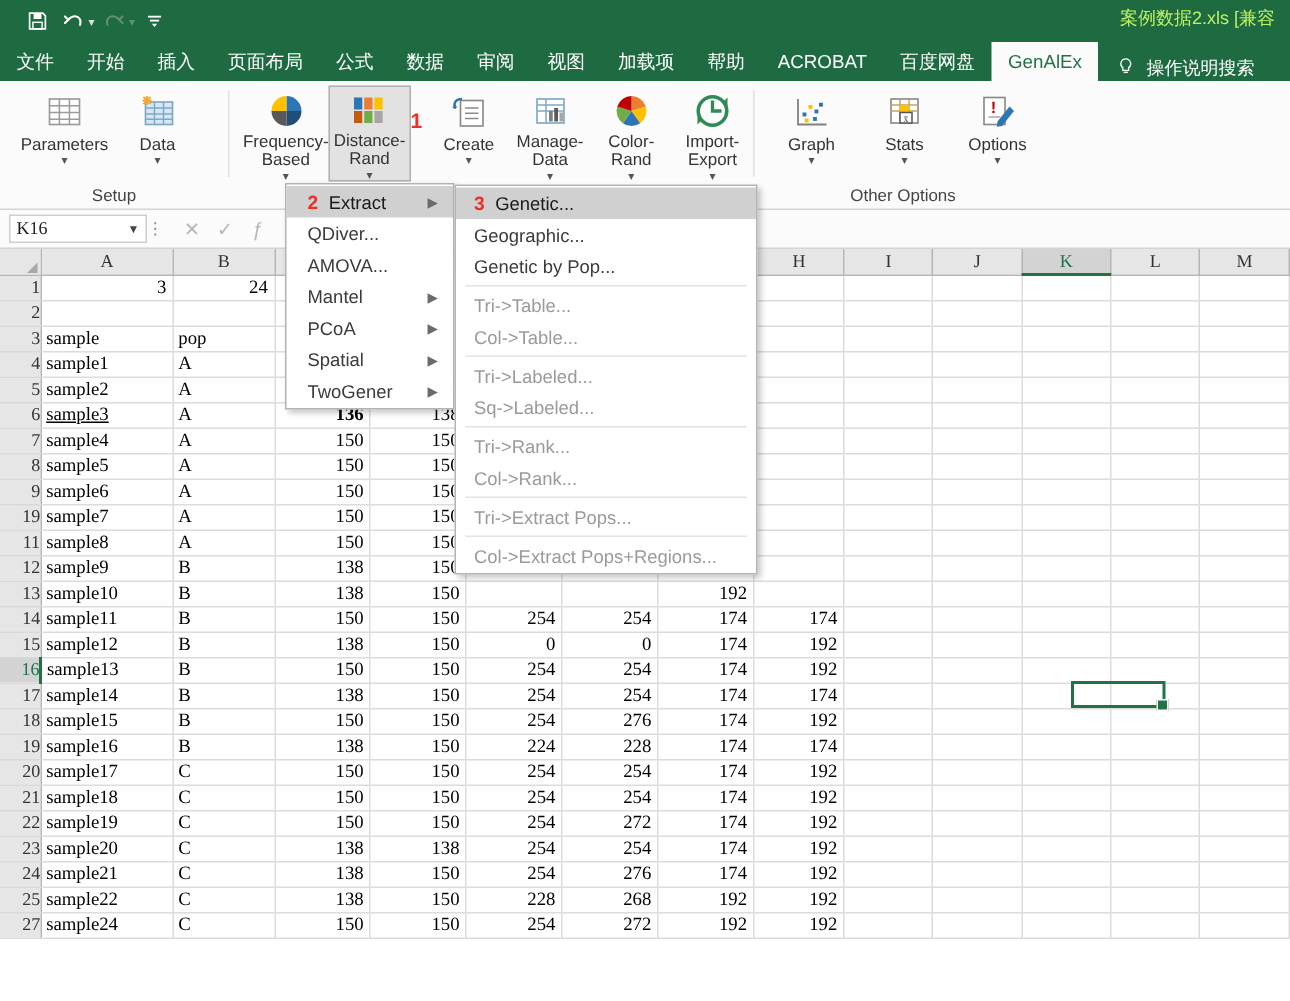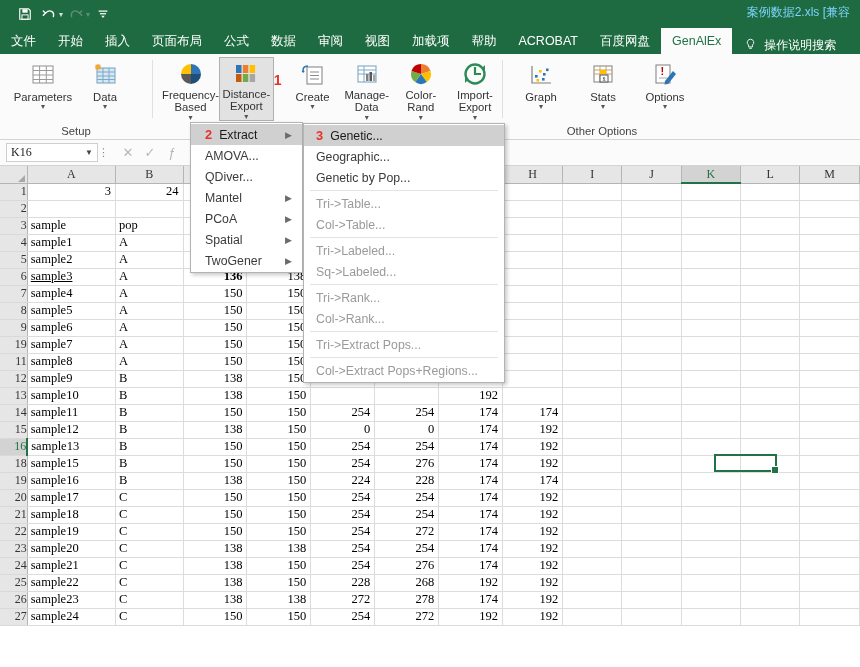--- a/index.html
+++ b/index.html
@@ -20,21 +20,21 @@
   .qat { display:flex; align-items:center; gap:2px; padding-left:14px; }
   .qat-btn {
     width:22px; height:20px; display:flex; align-items:center; justify-content:center;
     color:#fff; font-size:13px; line-height:1;
   }
   .qat-btn.dim { color:#7aa98f; }
   .qat-caret { color:#cfe4d8; font-size:8px; margin-left:-3px; }
   .qat-caret.dim { color:#5f8f74; }
   .title-text {
     position:absolute; right:10px; top:4px;
-    color:#7dd3fc; font-size:12px; white-space:nowrap;
+    color:#bef264; font-size:12px; white-space:nowrap;
   }
 
   
   .tabstrip {
     height:26px; background:#1e6b41; width:100%;
     display:flex; align-items:flex-end; position:relative;
   }
   .tab {
     height:26px; padding:0 11px; display:flex; align-items:center;
     color:#fff; font-size:12.5px; white-space:nowrap;
@@ -278,21 +278,21 @@
         <svg width="26" height="24" viewBox="0 0 26 24">
           <rect x="3" y="3" width="5.5" height="8" fill="#2e75b6"></rect>
           <rect x="9.8" y="3" width="5.5" height="8" fill="#ed7d31"></rect>
           <rect x="16.6" y="3" width="5.5" height="8" fill="#ffc000"></rect>
           <rect x="3" y="12" width="5.5" height="8" fill="#c55a11"></rect>
           <rect x="9.8" y="12" width="5.5" height="8" fill="#70ad47"></rect>
           <rect x="16.6" y="12" width="5.5" height="8" fill="#a6a6a6"></rect>
         </svg>
       </span>
       <span class="lbl">Distance-
-Export</span>
+Rand</span>
       <span class="lbl-inline-dd">▾</span>
       <span class="badge1">1</span>
     </div>
 
     <div class="rbtn" style="margin-left:12px;">
       <span class="ico">
         <svg width="26" height="26" viewBox="0 0 26 26">
             <rect x="7" y="5" width="15" height="17" fill="#fff" stroke="#8a8a8a" stroke-width="1.1"></rect>
             <line x1="10" y1="10" x2="19" y2="10" stroke="#8a8a8a"></line>
             <line x1="10" y1="13.5" x2="19" y2="13.5" stroke="#8a8a8a"></line>
@@ -683,20 +683,36 @@
           <td class="cell num" style="width: 66px;">254</td>
           <td class="cell num" style="width: 66px;">174</td>
           <td class="cell num" style="width: 62px;">192</td>
           <td class="cell txt" style="width: 62px;"></td>
           <td class="cell txt" style="width: 62px;"></td>
           <td class="cell txt" style="width: 62px;"></td>
           <td class="cell txt" style="width: 62px;"></td>
           <td class="cell txt" style="width: 62px;"></td>
         </tr>
         <tr>
+          <td class="rowh">17</td>
+          <td class="cell txt" style="width: 90px;">sample14</td>
+          <td class="cell txt" style="width: 70px;">B</td>
+          <td class="cell num" style="width: 66px;">138</td>
+          <td class="cell num" style="width: 66px;">150</td>
+          <td class="cell num" style="width: 66px;">254</td>
+          <td class="cell num" style="width: 66px;">254</td>
+          <td class="cell num" style="width: 66px;">174</td>
+          <td class="cell num" style="width: 62px;">174</td>
+          <td class="cell txt" style="width: 62px;"></td>
+          <td class="cell txt" style="width: 62px;"></td>
+          <td class="cell txt" style="width: 62px;"></td>
+          <td class="cell txt" style="width: 62px;"></td>
+          <td class="cell txt" style="width: 62px;"></td>
+        </tr>
+        <tr>
           <td class="rowh">18</td>
           <td class="cell txt" style="width: 90px;">sample15</td>
           <td class="cell txt" style="width: 70px;">B</td>
           <td class="cell num" style="width: 66px;">150</td>
           <td class="cell num" style="width: 66px;">150</td>
           <td class="cell num" style="width: 66px;">254</td>
           <td class="cell num" style="width: 66px;">276</td>
           <td class="cell num" style="width: 66px;">174</td>
           <td class="cell num" style="width: 62px;">192</td>
           <td class="cell txt" style="width: 62px;"></td>
@@ -811,36 +827,20 @@
           <td class="cell num" style="width: 66px;">268</td>
           <td class="cell num" style="width: 66px;">192</td>
           <td class="cell num" style="width: 62px;">192</td>
           <td class="cell txt" style="width: 62px;"></td>
           <td class="cell txt" style="width: 62px;"></td>
           <td class="cell txt" style="width: 62px;"></td>
           <td class="cell txt" style="width: 62px;"></td>
           <td class="cell txt" style="width: 62px;"></td>
         </tr>
         <tr>
-          <td class="rowh">26</td>
-          <td class="cell txt" style="width: 90px;">sample23</td>
-          <td class="cell txt" style="width: 70px;">C</td>
-          <td class="cell num" style="width: 66px;">138</td>
-          <td class="cell num" style="width: 66px;">138</td>
-          <td class="cell num" style="width: 66px;">272</td>
-          <td class="cell num" style="width: 66px;">278</td>
-          <td class="cell num" style="width: 66px;">174</td>
-          <td class="cell num" style="width: 62px;">192</td>
-          <td class="cell txt" style="width: 62px;"></td>
-          <td class="cell txt" style="width: 62px;"></td>
-          <td class="cell txt" style="width: 62px;"></td>
-          <td class="cell txt" style="width: 62px;"></td>
-          <td class="cell txt" style="width: 62px;"></td>
-        </tr>
-        <tr>
           <td class="rowh">27</td>
           <td class="cell txt" style="width: 90px;">sample24</td>
           <td class="cell txt" style="width: 70px;">C</td>
           <td class="cell num" style="width: 66px;">150</td>
           <td class="cell num" style="width: 66px;">150</td>
           <td class="cell num" style="width: 66px;">254</td>
           <td class="cell num" style="width: 66px;">272</td>
           <td class="cell num" style="width: 66px;">192</td>
           <td class="cell num" style="width: 62px;">192</td>
           <td class="cell txt" style="width: 62px;"></td>
@@ -854,24 +854,24 @@
   <div class="selbox" id="selbox" style="left: 714px; top: 288px; width: 63px; height: 18px;"></div>
 </div>
 
 <div class="menu" id="menu-distance">
     <div class="menu-item hl">
       <span class="mnum">2</span>
       <span class="mtext">Extract</span>
       <span class="marrow">▶</span>
     </div>
     <div class="menu-item">
+      <span class="mtext">QDiver...</span>
+    </div>
+    <div class="menu-item">
       <span class="mtext">AMOVA...</span>
-    </div>
-    <div class="menu-item">
-      <span class="mtext">QDiver...</span>
     </div>
     <div class="menu-item">
       <span class="mtext">Mantel</span>
       <span class="marrow">▶</span>
     </div>
     <div class="menu-item">
       <span class="mtext">PCoA</span>
       <span class="marrow">▶</span>
     </div>
     <div class="menu-item">

